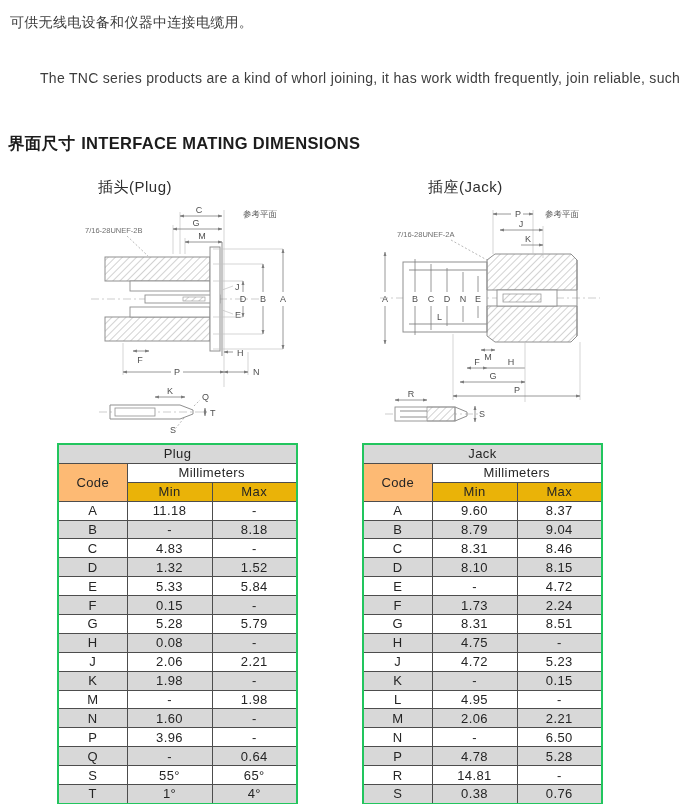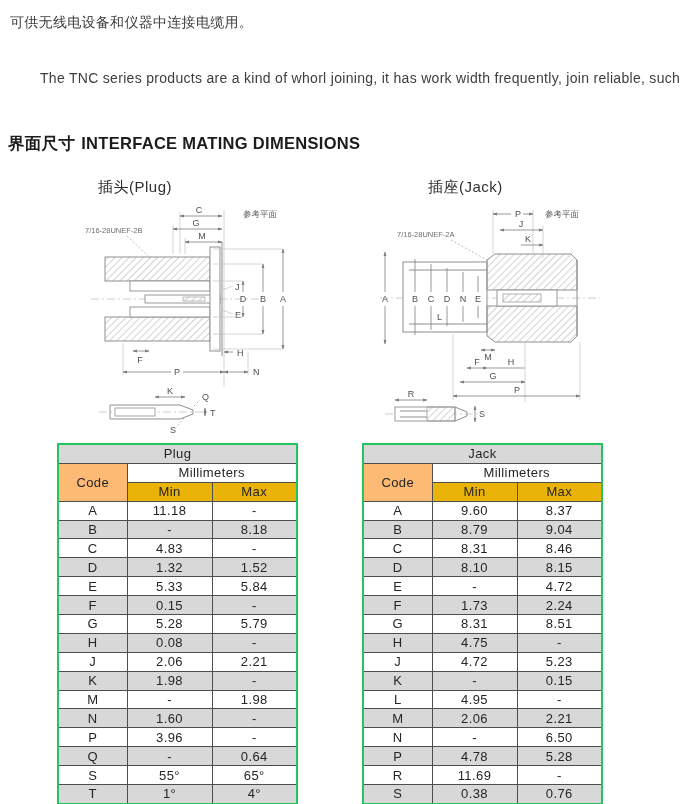--- a/index.html
+++ b/index.html
@@ -450,21 +450,21 @@
         <td>-</td>
         <td>6.50</td>
       </tr>
       <tr class="shade">
         <td>P</td>
         <td>4.78</td>
         <td>5.28</td>
       </tr>
       <tr>
         <td>R</td>
-        <td>11.69</td>
+        <td>14.81</td>
         <td>-</td>
       </tr>
       <tr class="shade">
         <td>S</td>
         <td>0.38</td>
         <td>0.76</td>
       </tr>
     </tbody>
 </table>
 

